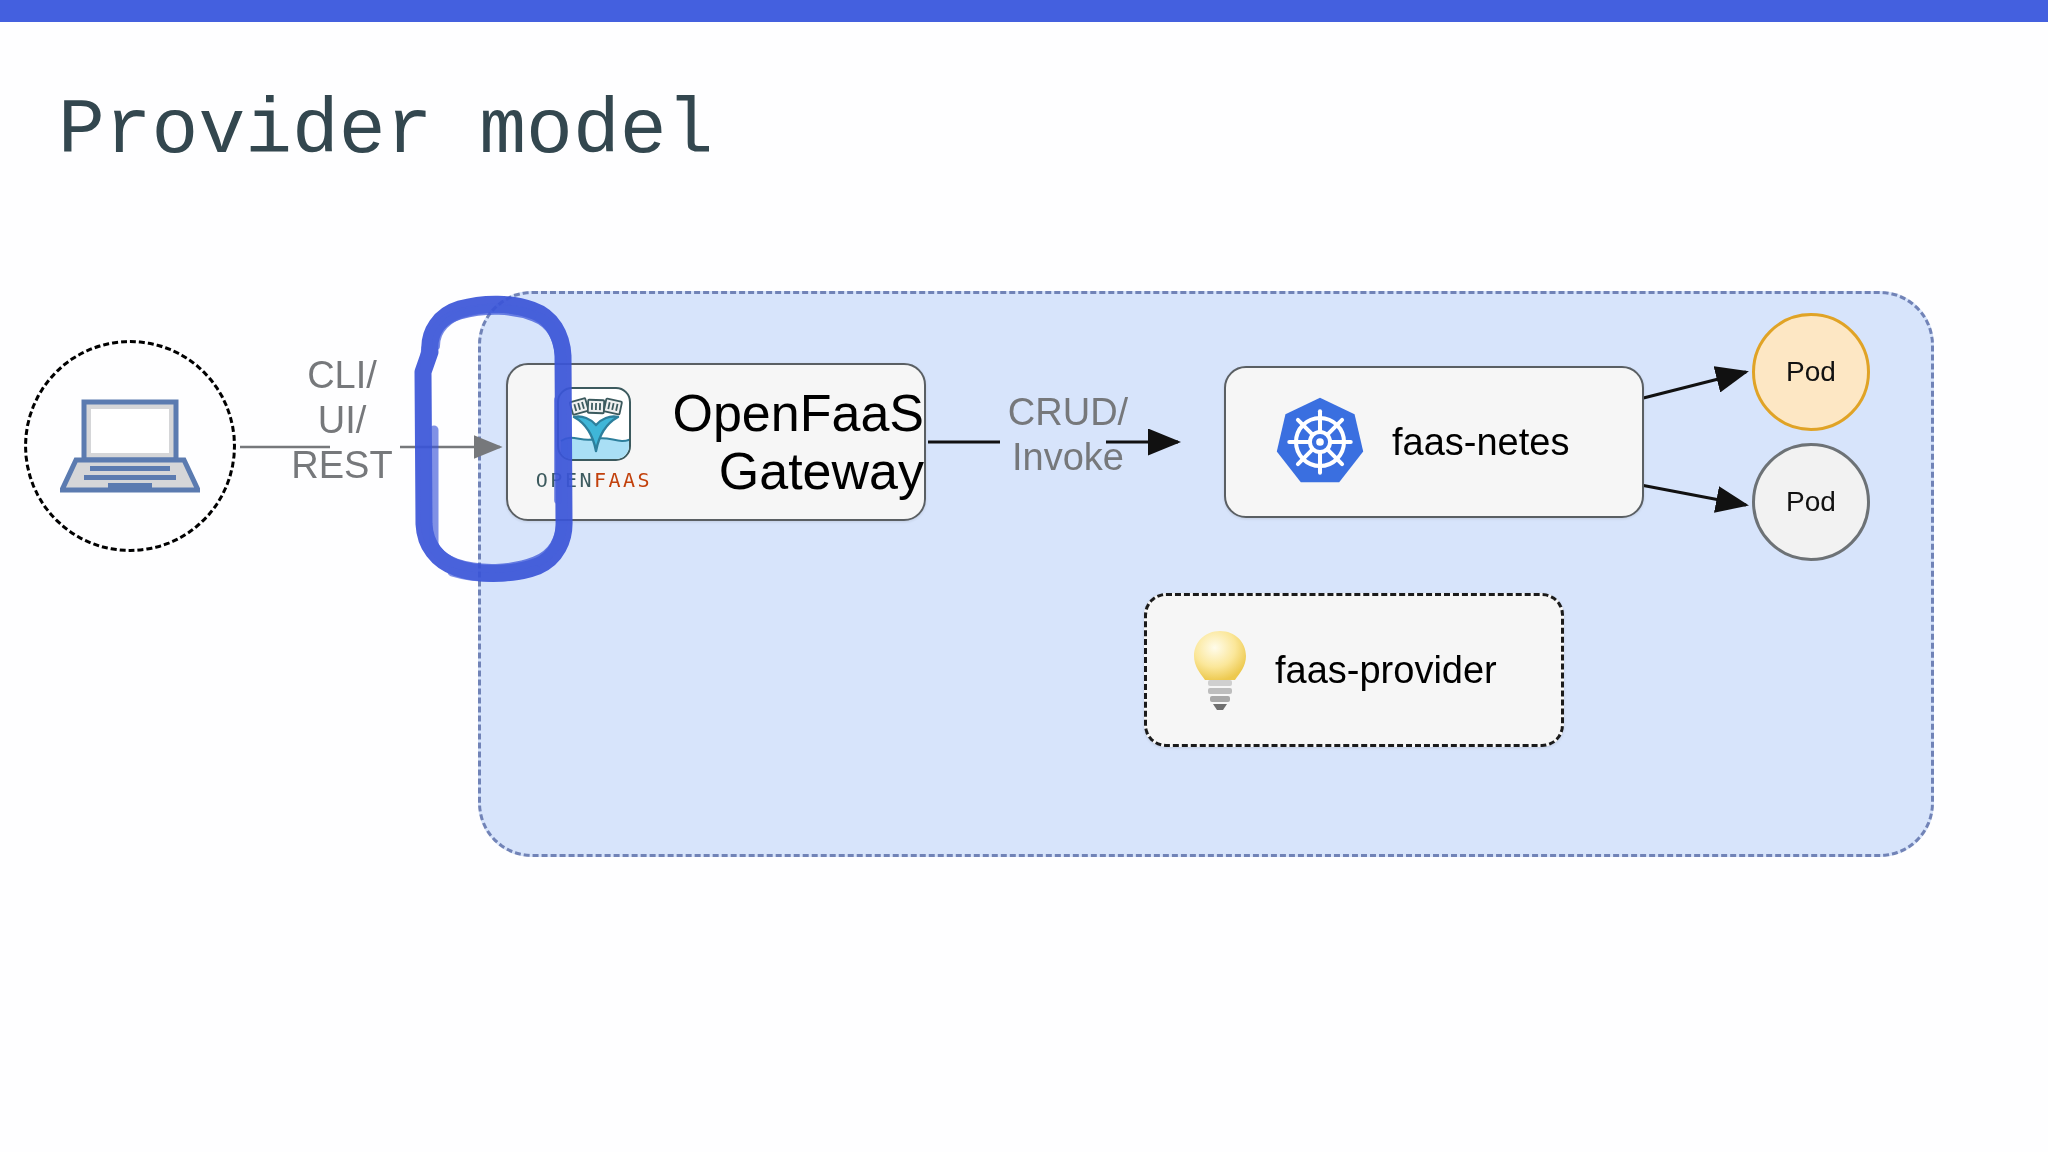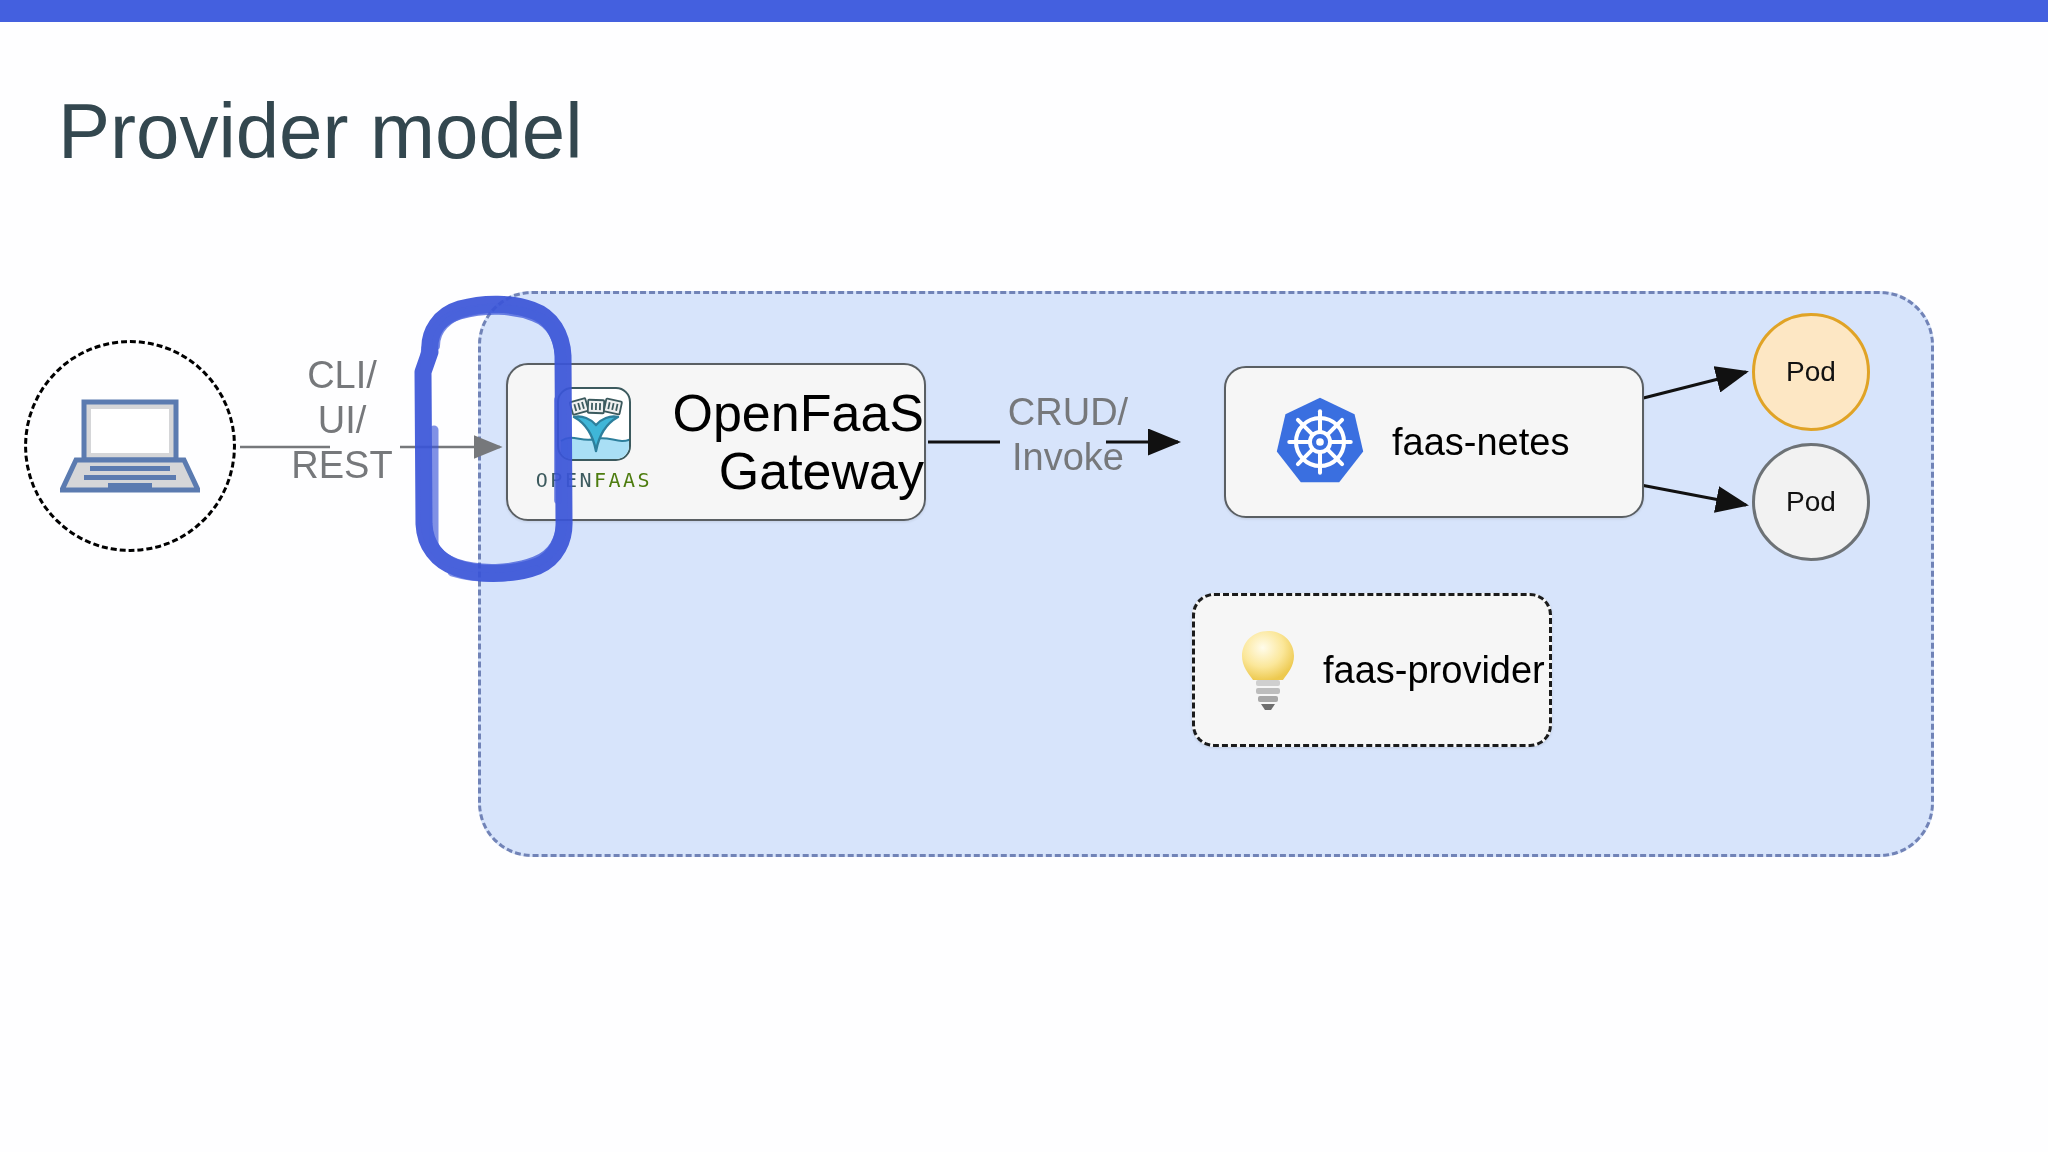--- a/index.html
+++ b/index.html
@@ -28,20 +28,21 @@
   
   #slide-title {
     position: absolute;
     left: 58px;
     top: 92px;
     font-size: 78px;
     line-height: 1;
     color: #33474f;
     letter-spacing: 0px;
     white-space: nowrap;
+    font-family: Liberation Mono, monospace;
   }
 
   
   #stage {
     position: absolute;
     left: 0; top: 0;
     width: 2048px;
     height: 1152px;
   }
   #stage svg.layer {
@@ -87,23 +88,23 @@
     width: 420px;
     height: 158px;
   }
   #faas-netes-card {
     left: 1224px;
     top: 366px;
     width: 420px;
     height: 152px;
   }
   #faas-provider-card {
-    left: 1192px;
+    left: 1144px;
     top: 593px;
-    width: 360px;
+    width: 420px;
     height: 154px;
   }
 
   .card-label {
     font-size: 38px;
     color: #000000;
     line-height: 1.12;
     white-space: pre-line;
   }
   #gateway-label {
@@ -142,21 +143,21 @@
     box-sizing: border-box;
   }
   #openfaas-wordmark {
     margin-top: 7px;
     font-size: 20px;
     letter-spacing: 2.5px;
     font-family: "DejaVu Sans Mono", monospace;
     white-space: nowrap;
   }
   #openfaas-wordmark .w-open { color: #3c5a5e; }
-  #openfaas-wordmark .w-faas { color: #4d7c0f; margin-top: 8px; }
+  #openfaas-wordmark .w-faas { color: #c2410c; margin-top: 8px; }
 
   
   #k8s-mark {
     margin-left: 46px;
     width: 96px;
     height: 96px;
     flex: 0 0 auto;
   }
 
   

